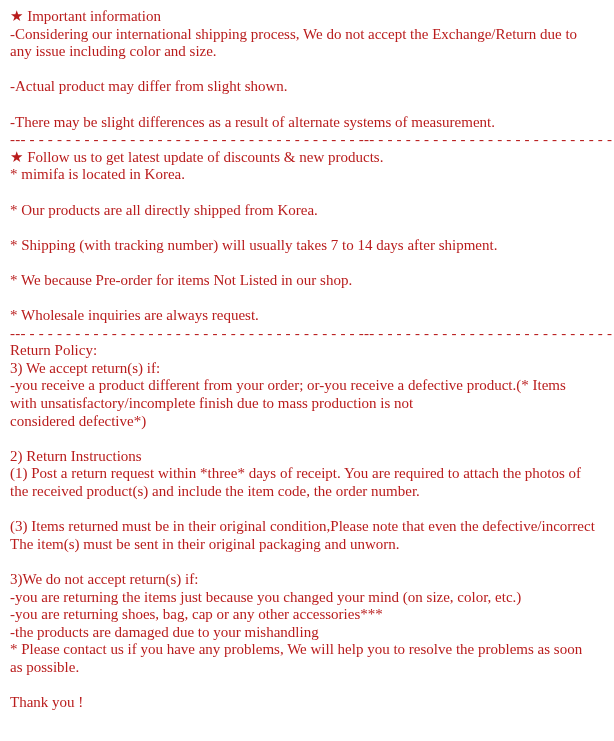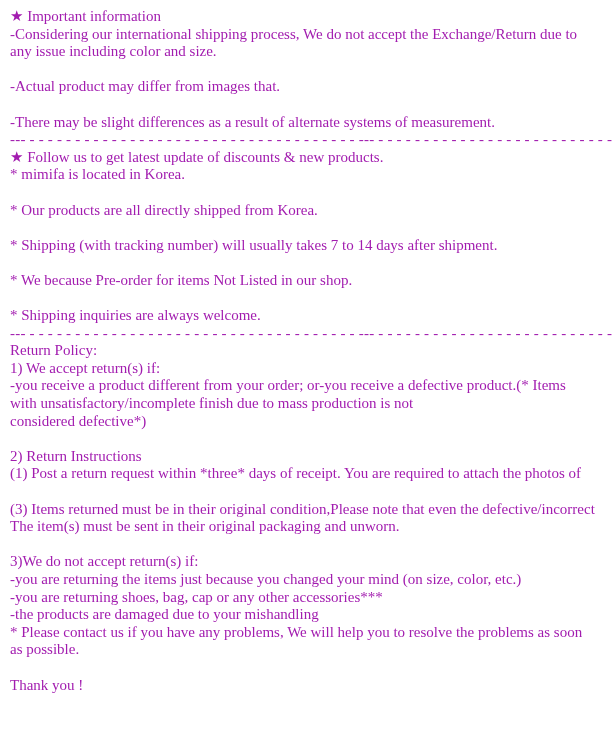--- a/index.html
+++ b/index.html
@@ -26,57 +26,58 @@
     white-space: pre;
     overflow: hidden;
   }
   .divider {
     letter-spacing: 0.2px;
   }
 </style>
 </head>
 <body>
 
-<div class="doc" style="background: rgb(255, 255, 255); color: #a21caf;">
+<div class="doc" style="background: rgb(255, 255, 255); color: #b91c1c;">
     <div>
       <div class="line">★ Important information</div>
       <div class="line">-Considering our international shipping process, We do not accept the Exchange/Return due to</div>
       <div class="line">any issue including color and size.</div>
       <div class="line">&nbsp;</div>
-      <div class="line">-Actual product may differ from images that.</div>
+      <div class="line">-Actual product may differ from slight shown.</div>
       <div class="line">&nbsp;</div>
       <div class="line">-There may be slight differences as a result of alternate systems of measurement.</div>
     </div>
     <div>
       <div class="line divider">--- - - - - - - - - - - - - - - - - - - - - - - - - - - - - - - - - - - - - --- - - - - - - - - - - - - - - - - - - - - - - - - - - - - - - - - - - - - - - - - - - -</div>
     </div>
     <div>
       <div class="line">★ Follow us to get latest update of discounts &amp; new products.</div>
       <div class="line">* mimifa is located in Korea.</div>
       <div class="line">&nbsp;</div>
       <div class="line">* Our products are all directly shipped from Korea.</div>
       <div class="line">&nbsp;</div>
       <div class="line">* Shipping (with tracking number) will usually takes 7 to 14 days after shipment.</div>
       <div class="line">&nbsp;</div>
       <div class="line">* We because Pre-order for items Not Listed in our shop.</div>
       <div class="line">&nbsp;</div>
-      <div class="line">* Shipping inquiries are always welcome.</div>
+      <div class="line">* Wholesale inquiries are always request.</div>
     </div>
     <div>
       <div class="line divider">--- - - - - - - - - - - - - - - - - - - - - - - - - - - - - - - - - - - - - --- - - - - - - - - - - - - - - - - - - - - - - - - - - - - - - - - - - - - - - - - - - -</div>
     </div>
     <div>
       <div class="line">Return Policy:</div>
-      <div class="line">1) We accept return(s) if:</div>
+      <div class="line">3) We accept return(s) if:</div>
       <div class="line">-you receive a product different from your order; or-you receive a defective product.(* Items</div>
       <div class="line">with unsatisfactory/incomplete finish due to mass production is not</div>
       <div class="line">considered defective*)</div>
       <div class="line">&nbsp;</div>
       <div class="line">2) Return Instructions</div>
       <div class="line">(1) Post a return request within *three* days of receipt. You are required to attach the photos of</div>
+      <div class="line">the received product(s) and include the item code, the order number.</div>
       <div class="line">&nbsp;</div>
       <div class="line">(3) Items returned must be in their original condition,Please note that even the defective/incorrect</div>
       <div class="line">The item(s) must be sent in their original packaging and unworn.</div>
       <div class="line">&nbsp;</div>
       <div class="line">3)We do not accept return(s) if:</div>
       <div class="line">-you are returning the items just because you changed your mind (on size, color, etc.)</div>
       <div class="line">-you are returning shoes, bag, cap or any other accessories***</div>
       <div class="line">-the products are damaged due to your mishandling</div>
       <div class="line">* Please contact us if you have any problems, We will help you to resolve the problems as soon</div>
       <div class="line">as possible.</div>

